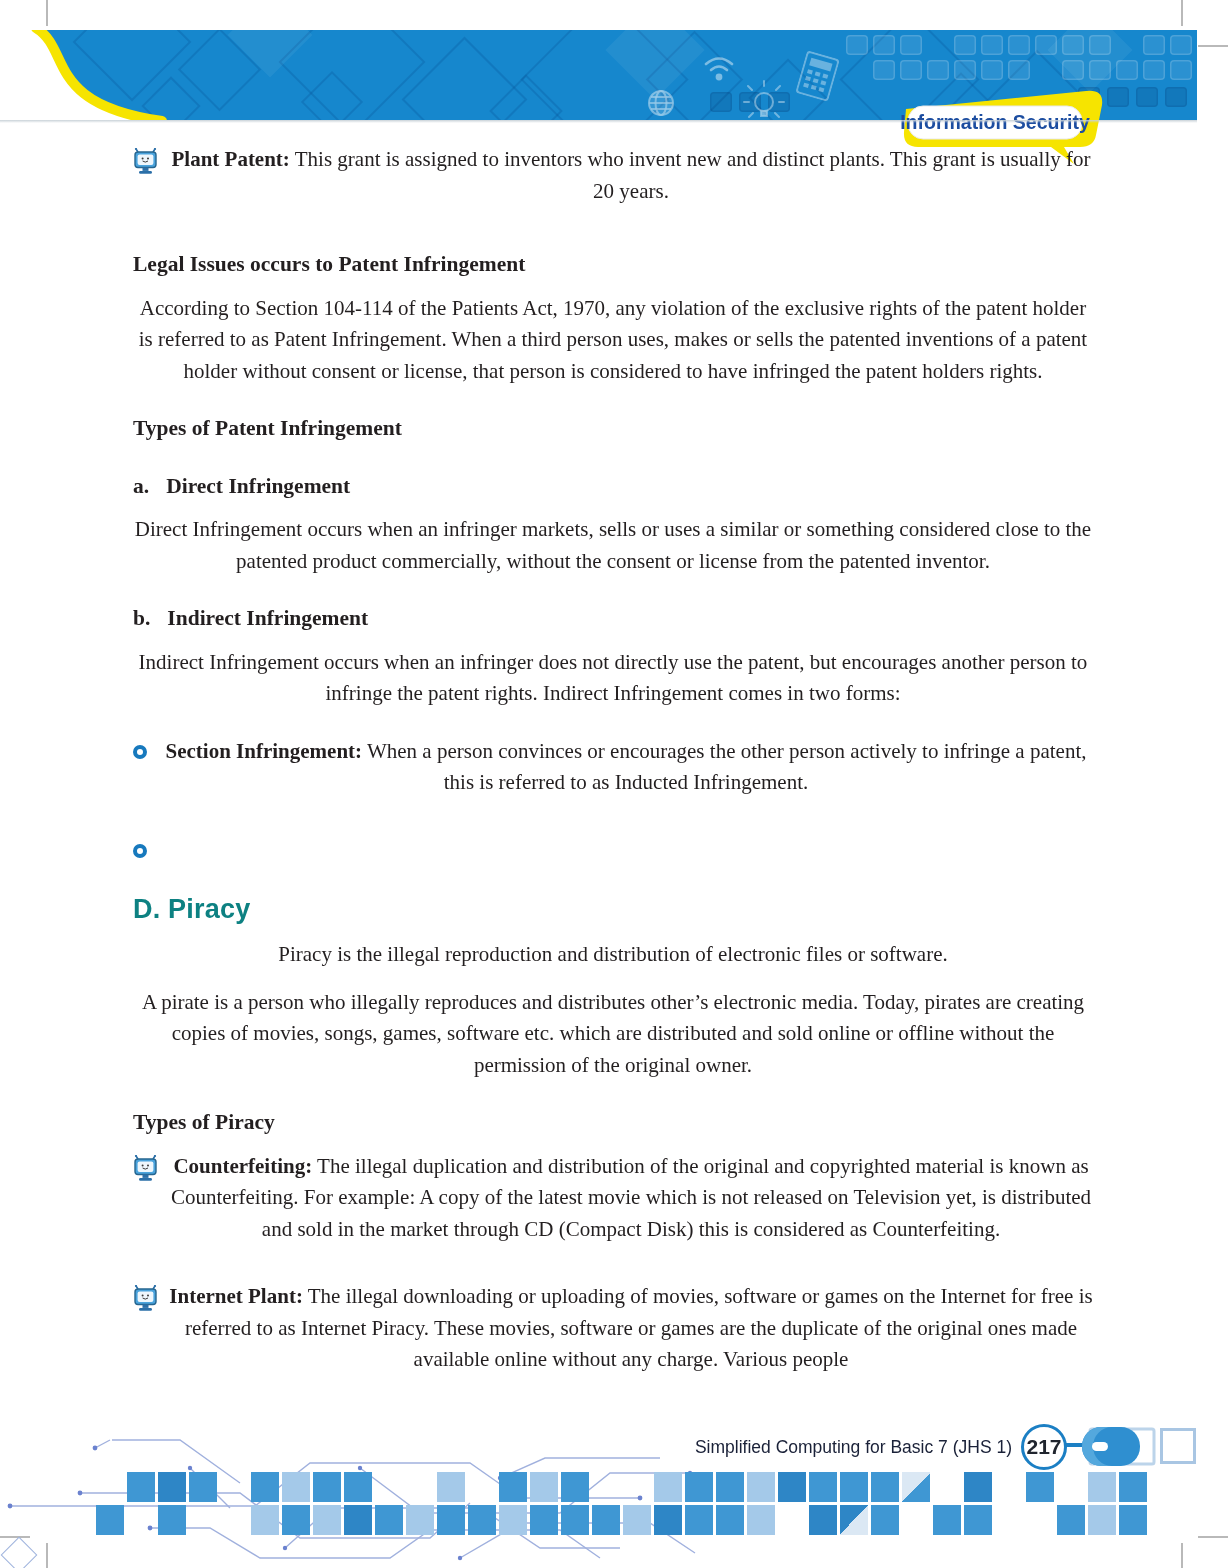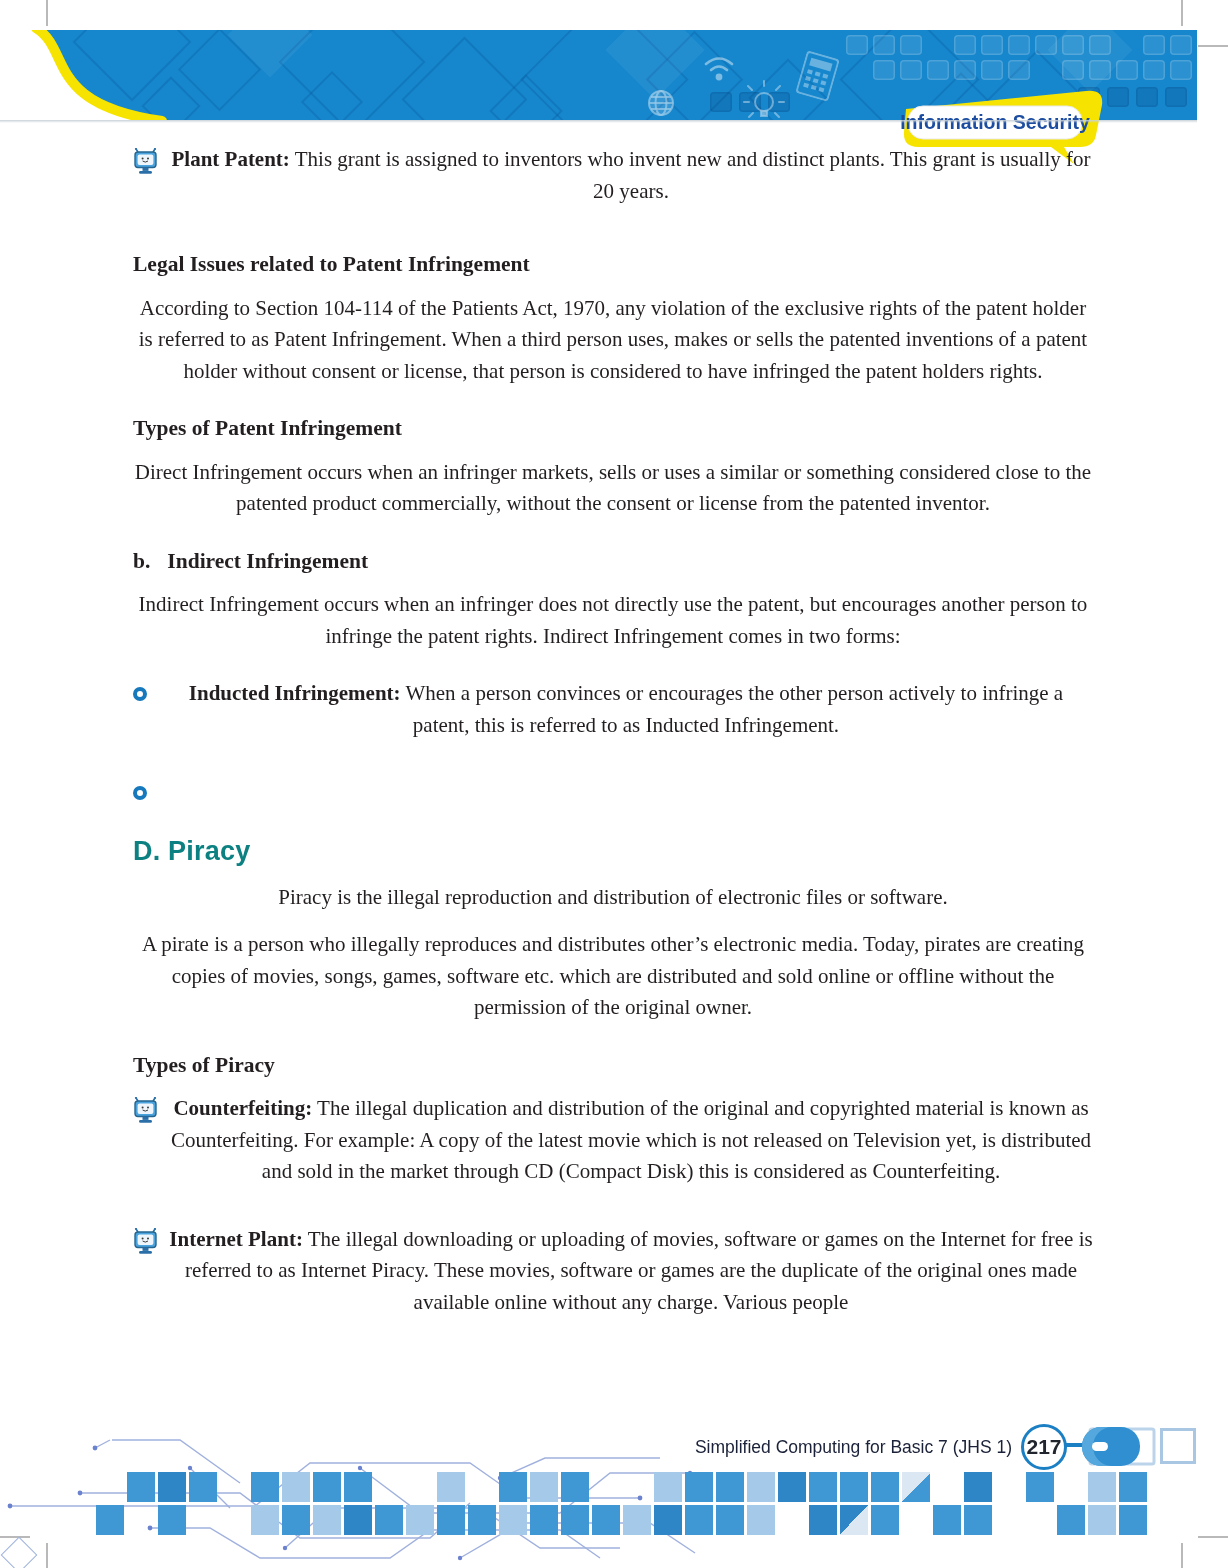--- a/index.html
+++ b/index.html
@@ -176,35 +176,36 @@
           <circle cx="9.6" cy="10.4" r="1" fill="#3a3a3a"></circle>
             <circle cx="15" cy="10.4" r="1" fill="#3a3a3a"></circle>
           <path d="M9.6,13 Q12.3,15.2 15,13" stroke="#3a3a3a" stroke-width="1" fill="none"></path>
           <rect x="9.5" y="19.5" width="6" height="3.4" fill="#2b6fa8"></rect>
           <rect x="6" y="23" width="13" height="2.8" rx="1.4" fill="#2b6fa8"></rect>
         </svg>
       </span>
       <p class="txt"><b>Plant Patent:</b><span> This grant is assigned to inventors who invent new and distinct plants. This grant is usually for 20 years.</span></p>
     </div>
 
-    <h3 class="sub">Legal Issues related to Patent Infringement</h3>
+    <h3 class="sub">Legal Issues occurs to Patent Infringement</h3>
     <p>According to Section 104-114 of the Patients Act, 1970, any violation of the exclusive rights of the patent holder is referred to as Patent Infringement. When a third person uses, makes or sells the patented inventions of a patent holder without consent or license, that person is considered to have infringed the patent holders rights.</p>
 
     <h3 class="sub">Types of Patent Infringement</h3>
 
+    <h3 class="sub"><span class="letter">a.</span><span>Direct Infringement</span></h3>
     <p>Direct Infringement occurs when an infringer markets, sells or uses a similar or something considered close to the patented product commercially, without the consent or license from the patented inventor.</p>
 
     <h3 class="sub"><span class="letter">b.</span><span>Indirect Infringement</span></h3>
     <p>Indirect Infringement occurs when an infringer does not directly use the patent, but encourages another person to infringe the patent rights. Indirect Infringement comes in two forms:</p>
 
     <div class="li" style="margin-top:26px">
       <span class="ring">
           <i></i>
         </span>
-      <p class="txt"><b>Inducted Infringement:</b><span> When a person convinces or encourages the other person actively to infringe a patent, this is referred to as Inducted Infringement.</span></p>
+      <p class="txt"><b>Section Infringement:</b><span> When a person convinces or encourages the other person actively to infringe a patent, this is referred to as Inducted Infringement.</span></p>
     </div>
     <div class="li">
       <span class="ring">
           <i></i>
         </span>
     </div>
 
     <h2 class="teal">D. Piracy</h2>
     <p>Piracy is the illegal reproduction and distribution of electronic files or software.</p>
     <p>A pirate is a person who illegally reproduces and distributes other’s electronic media. Today, pirates are creating copies of movies, songs, games, software etc. which are distributed and sold online or offline without the permission of the original owner.</p>

